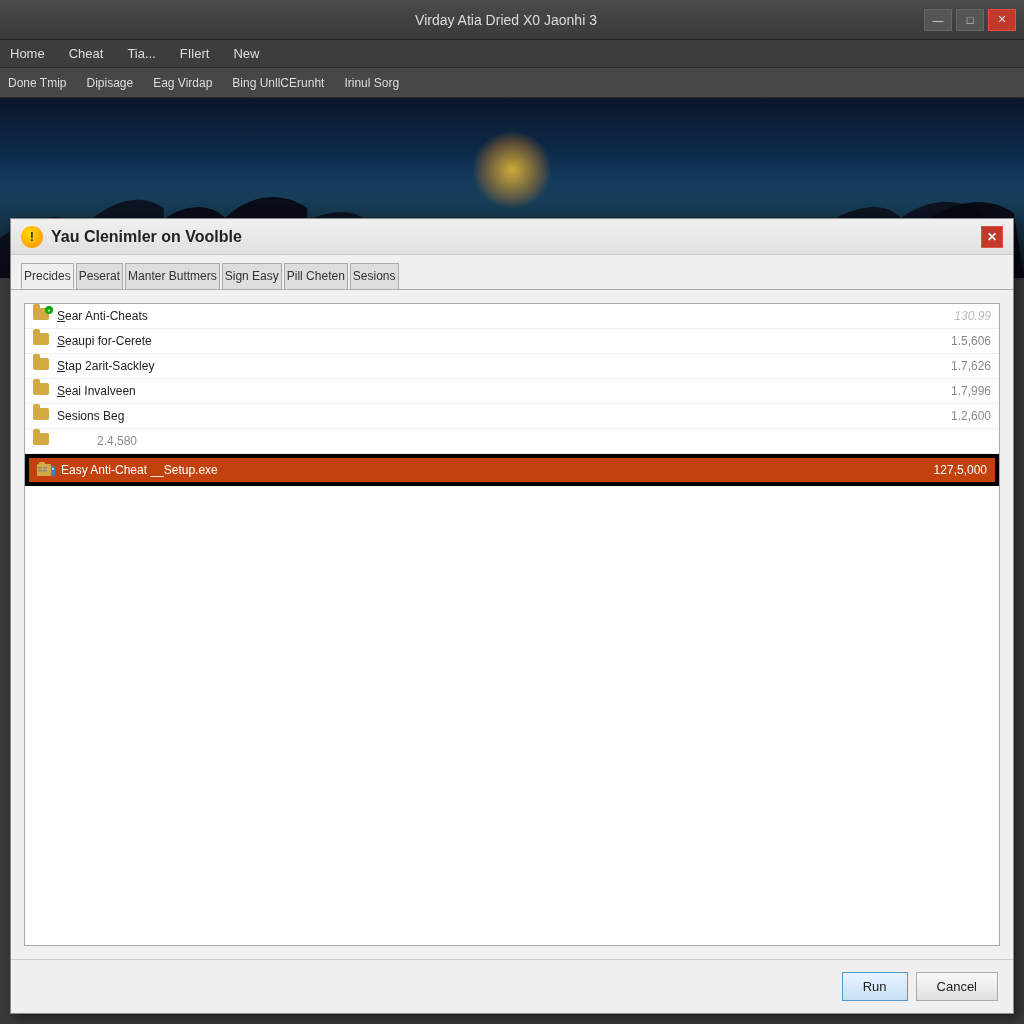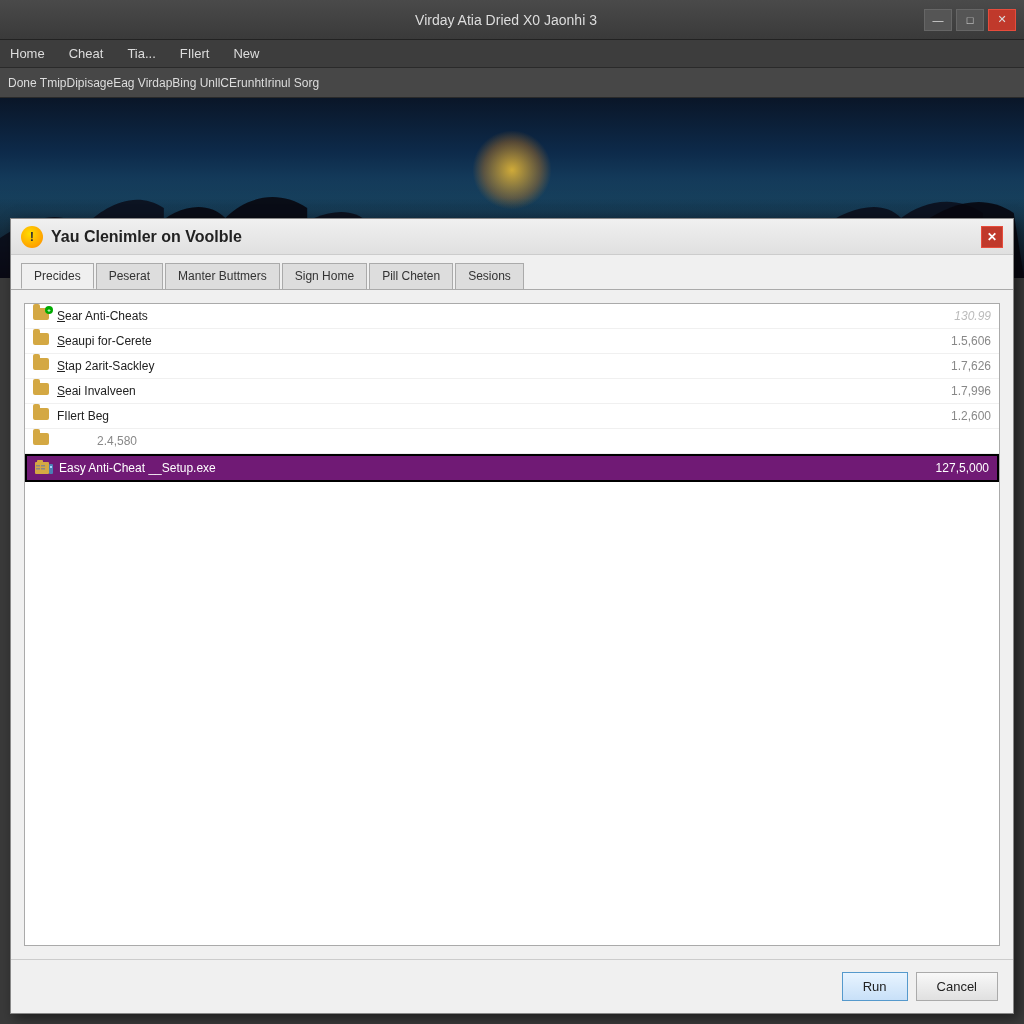--- a/index.html
+++ b/index.html
@@ -81,20 +81,21 @@
       padding: 2px 4px;
     }
 
     
     .toolbar {
       background: #474747;
       height: 30px;
       display: flex;
       align-items: center;
       padding: 0 8px;
+      gap: 20px;
       border-bottom: 1px solid #2a2a2a;
     }
 
     .toolbar-item {
       color: #ddd;
       font-size: 12px;
       cursor: pointer;
     }
 
     
@@ -207,21 +208,21 @@
     
     .tabs-container {
       display: flex;
       padding: 8px 10px 0;
       background: #f0f0f0;
       gap: 2px;
       border-bottom: 1px solid #aaa;
     }
 
     .tab {
-      padding: 5px 12px;
+      padding: 5px 2px;
       background: #ddd;
       border: 1px solid #aaa;
       border-bottom: none;
       cursor: pointer;
       font-size: 12px;
       color: #333;
     }
 
     .tab.active {
       background: #f0f0f0;
@@ -240,23 +241,23 @@
 
     .file-row {
       display: flex;
       align-items: center;
       padding: 4px 8px;
       border-bottom: 1px solid #f0f0f0;
       gap: 6px;
     }
 
     .file-row.selected {
-      background: #701a75;
+      background: #c2410c;
       color: white;
-      border: 2px solid #000000;
+      border: 4px solid #000000;
     }
 
     .file-row.selected .file-size {
       color: white;
     }
 
     .file-icon {
       width: 18px;
       height: 16px;
       flex-shrink: 0;
@@ -433,21 +434,21 @@
       <div class="dialog-titlebar">
         <div class="dialog-icon">!</div>
         <span class="dialog-title">Yau Clenimler on Voolble</span>
         <button class="dialog-close-btn">✕</button>
       </div>
 
       <div class="tabs-container">
         <div class="tab active">Precides</div>
         <div class="tab">Peserat</div>
         <div class="tab">Manter Buttmers</div>
-        <div class="tab">Sign Home</div>
+        <div class="tab">Sign Easy</div>
         <div class="tab">Pill Cheten</div>
         <div class="tab">Sesions</div>
       </div>
 
       <div class="file-list-container">
 
         <div class="file-row">
           <div class="file-icon">
             <div class="file-icon-folder-green"></div>
             <div class="green-arrow">+</div>
@@ -477,21 +478,21 @@
             <div class="file-icon-folder"></div>
           </div>
           <span class="file-name"><u>S</u>eai Invalveen</span>
           <span class="file-size">1.7,996</span>
         </div>
 
         <div class="file-row">
           <div class="file-icon">
             <div class="file-icon-folder"></div>
           </div>
-          <span class="file-name">FIlert Beg</span>
+          <span class="file-name">Sesions Beg</span>
           <span class="file-size">1.2,600</span>
         </div>
 
 
         <div class="file-row">
           <div class="file-icon">
             <div class="file-icon-folder"></div>
           </div>
           <span class="file-size">2.4,580</span>
         </div>

